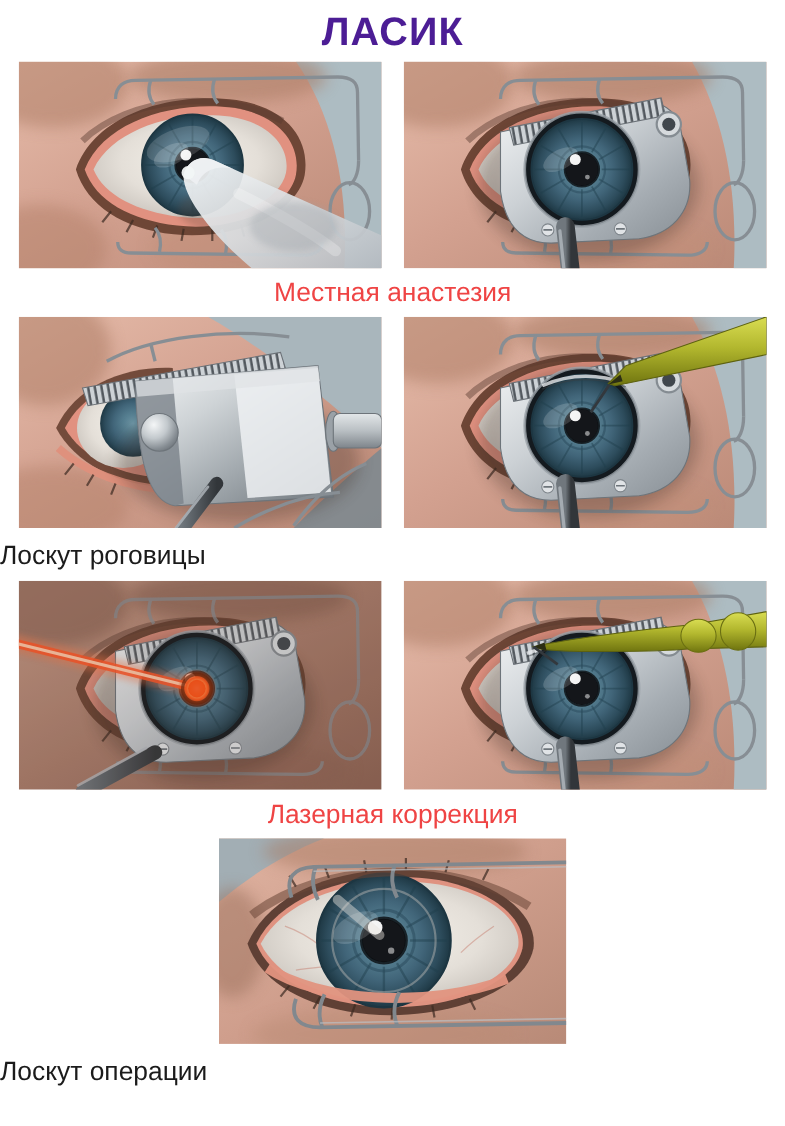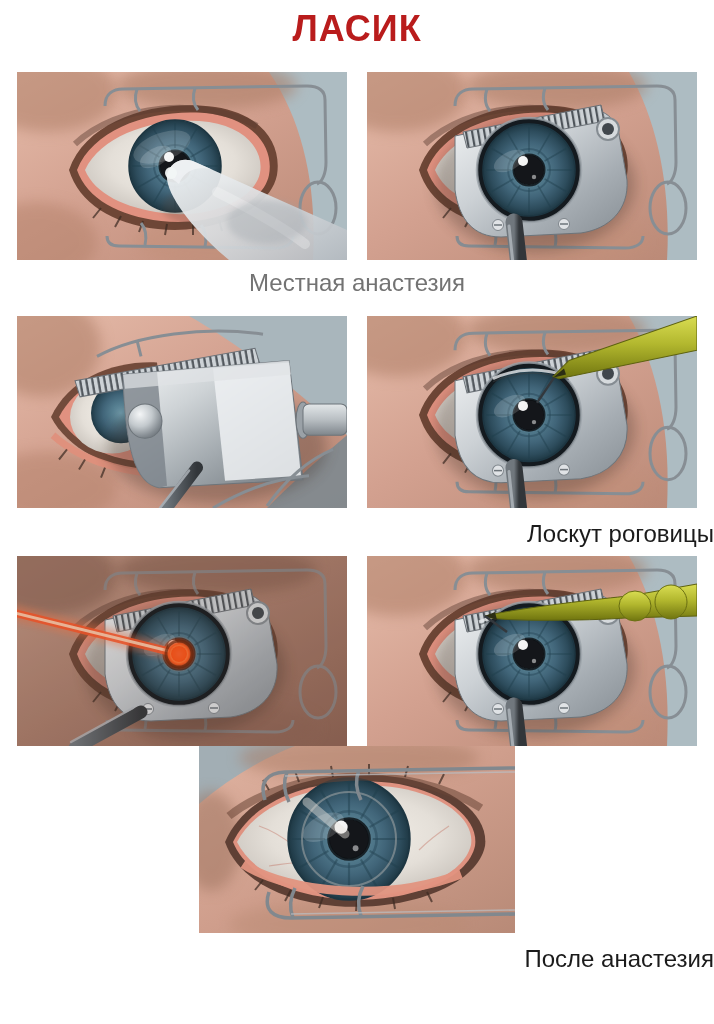--- a/index.html
+++ b/index.html
@@ -1,35 +1,35 @@
 <!DOCTYPE html>
 <html><head>
 <meta charset="utf-8">
 <style>
   * { margin:0; padding:0; box-sizing:border-box; }
   body {
     width:714px; height:1024px; background:#ffffff;
     font-family:"Liberation Sans", sans-serif; overflow:hidden;
   }
   .title {
-    text-align:center; padding-top:8px; height:72px;
-    font-size:36px; font-weight:bold; color:#b91c1c; letter-spacing:1px;
+    text-align:center; padding-top:8px; height:56px;
+    font-size:36px; font-weight:bold; color:#4c1d95; letter-spacing:1px;
   }
   .row { display:flex; gap:20px; padding:0 17px; justify-content:center; }
   .panel { flex:0 0 330px; height:188px; overflow:hidden; }
   .panel svg { display:block; width:100%; height:100%; }
   .panel-wide { width:316px; height:187px; margin:0 auto; overflow:hidden; }
   .panel-wide svg { display:block; width:100%; height:100%; }
   .caption-row { display:flex; padding:0 17px; justify-content:center; }
   .caption-row .cap {
-    flex:0 0 330px; text-align:center; font-size:24px; color:#737373;
-    padding-top:9px; height:56px;
+    flex:0 0 330px; text-align:center; font-size:24px; color:#ef4444;
+    padding-top:9px; height:44px;
   }
   .caption-single {
-    text-align:right; font-size:24px; color:#1b1b1b; padding-top:12px; height:48px;
+    text-align:left; font-size:24px; color:#1b1b1b; padding-top:12px; height:48px;
   }
   .defs-holder { position:absolute; width:0; height:0; }
 </style>
 </head>
 <body>
 
 <svg class="defs-holder" aria-hidden="true">
   <defs>
     <linearGradient id="gradSkin" x1="0" y1="0" x2="1" y2="1">
       <stop offset="0" stop-color="#e5bba9"></stop>
@@ -311,20 +311,21 @@
         <ellipse cx="268" cy="50" rx="16" ry="15" fill="url(#gradYel)" stroke="#6a6f12"></ellipse>
         <ellipse cx="304" cy="46" rx="16" ry="17" fill="url(#gradYel)" stroke="#6a6f12"></ellipse>
         <path d="M128,56 L118,60 L130,64 Z" fill="#2c2e14"></path>
         <path d="M118,60 L140,76" stroke="#33383d" stroke-width="2.5" fill="none"></path>
       </g>
       <use href="#gHandle"></use>
     </svg>
   </div>
 </div>
 <div class="caption-row">
+  <div class="cap">Лазерная коррекция</div>
 </div>
 
 <div class="panel-wide">
   <svg viewBox="0 0 316 187" preserveAspectRatio="none" aria-label="eye-after-surgery-closeup">
     <rect width="316" height="187" fill="url(#gradSkinL)"></rect>
     <path d="M0,0 L96,0 C60,14 28,34 0,58 Z" fill="#a2aeb4"></path>
     <ellipse cx="160" cy="12" rx="120" ry="22" fill="#a87a64" opacity=".5" filter="url(#soft)"></ellipse>
     <ellipse cx="150" cy="178" rx="120" ry="24" fill="#b98a73" opacity=".45" filter="url(#soft)"></ellipse>
     <ellipse cx="12" cy="95" rx="30" ry="50" fill="#9a6f5c" opacity=".5" filter="url(#soft)"></ellipse>
     <g>
@@ -342,13 +343,13 @@
     <path d="M64,134 L56,144 M92,144 L86,155 M124,151 L120,162 M158,154 L157,165 M194,152 L196,163 M228,146 L233,156" stroke="#3c2a22" stroke-width="2" opacity=".7"></path>
     <g fill="none" stroke="#81888e" stroke-width="3.5">
       <path d="M66,54 C60,36 68,27 86,26 L316,22"></path>
       <path d="M88,26 C84,36 85,46 90,56 M160,24 C156,34 157,44 162,54"></path>
       <path d="M70,146 C64,164 74,172 92,172 L316,168"></path>
       <path d="M94,172 C90,162 91,152 96,142 M162,170 C158,160 159,150 164,140"></path>
     </g>
     <path d="M86,30 L316,26 M92,168 L316,164" stroke="#b9bfc4" stroke-width="1.5" opacity=".7" fill="none"></path>
   </svg>
 </div>
-<div class="caption-single">После анастезия</div>
+<div class="caption-single">Лоскут операции</div>
 
 </body></html>

